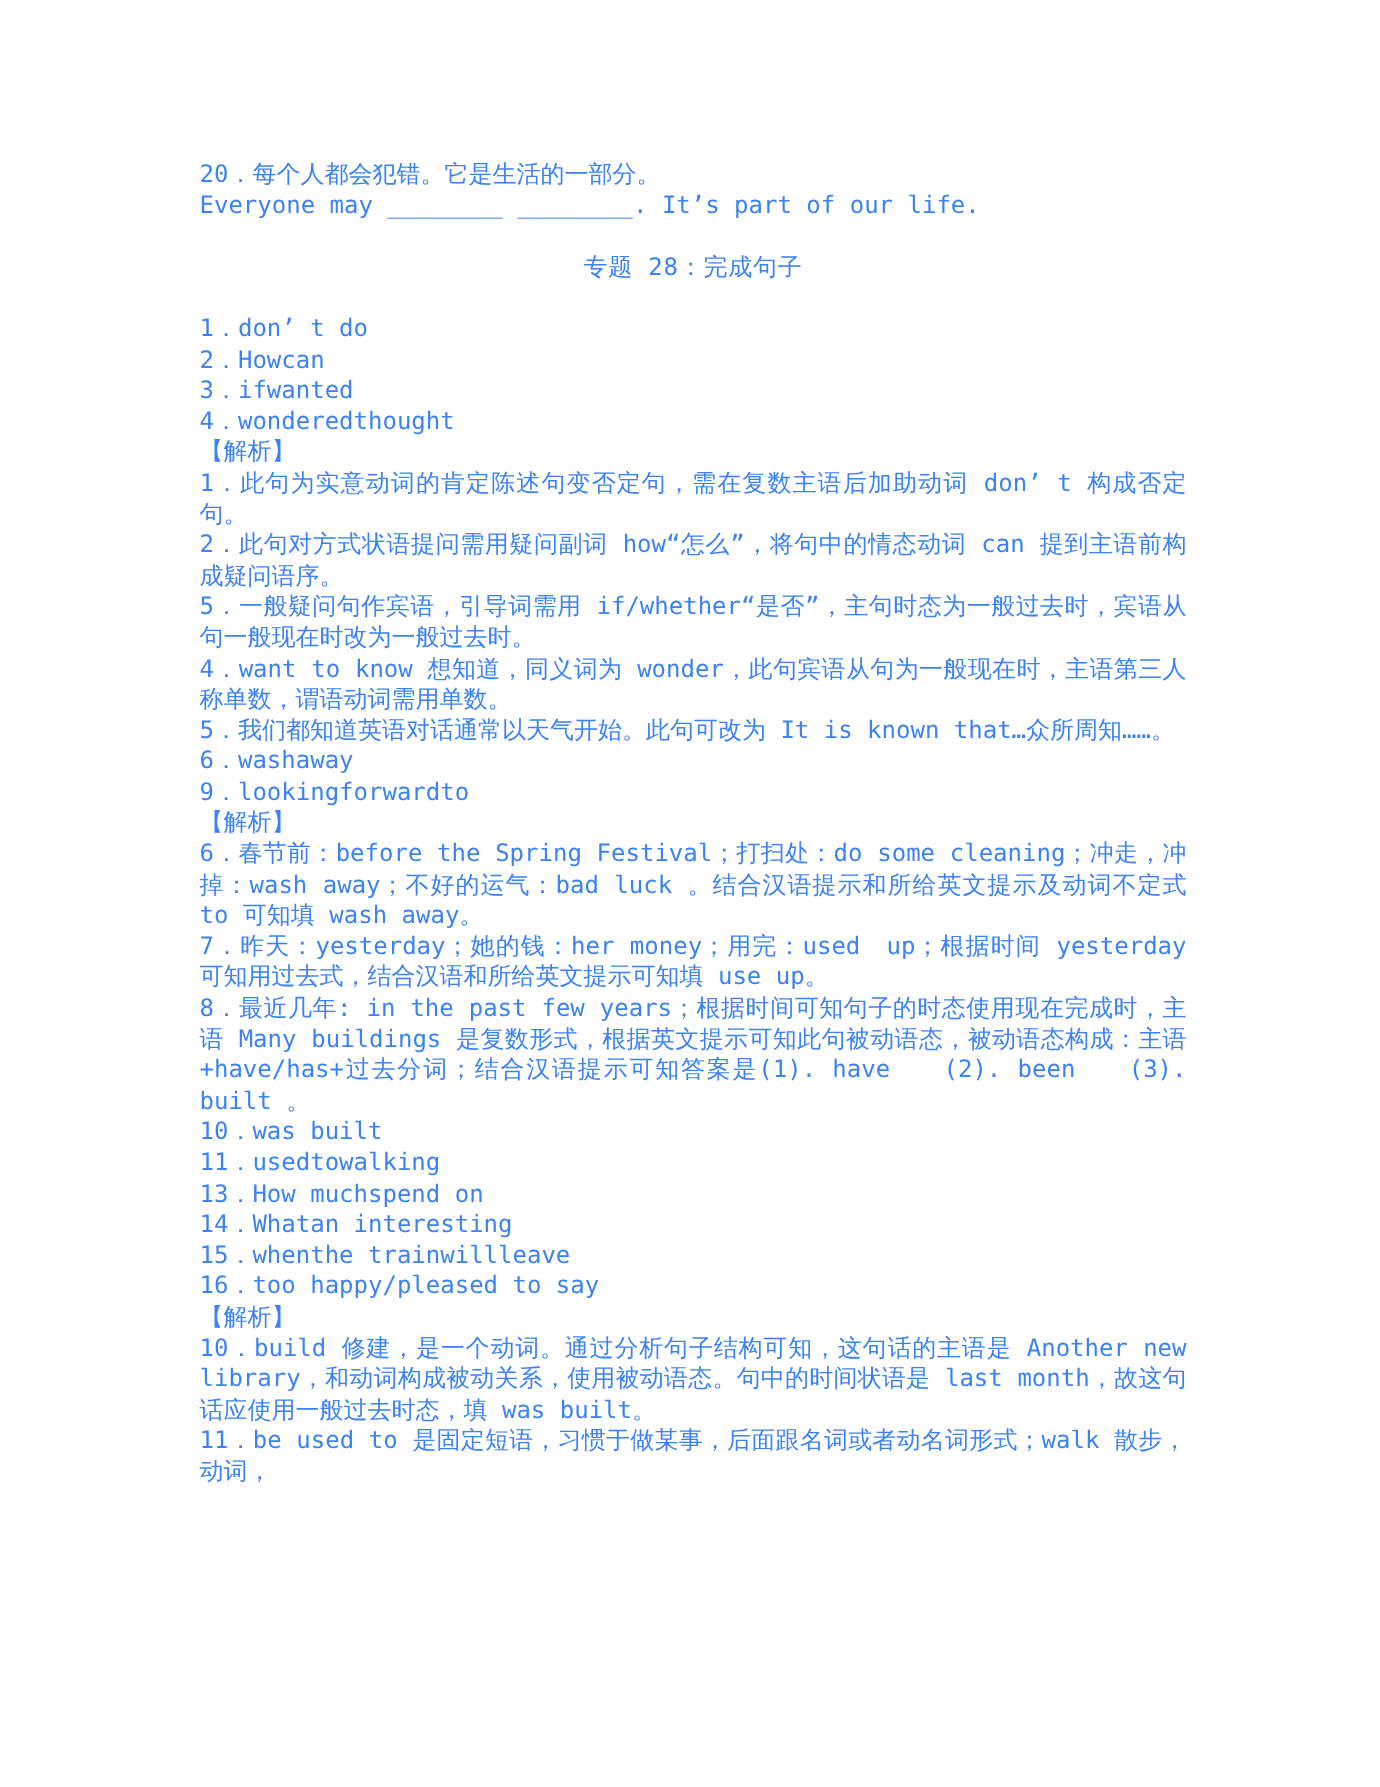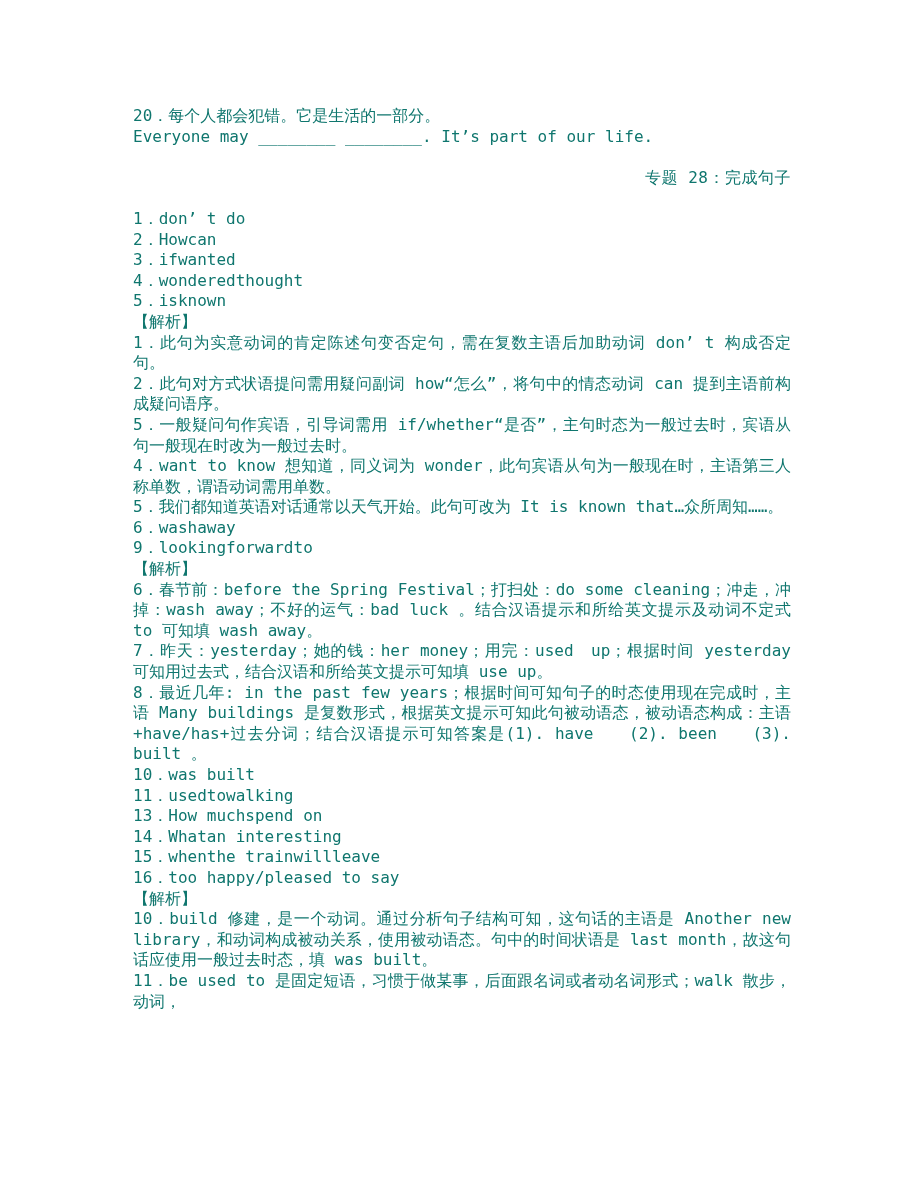--- a/index.html
+++ b/index.html
@@ -7,59 +7,58 @@
     padding: 0;
     background: #ffffff;
   }
   .page {
     position: relative;
     width: 920px;
     height: 1025px;
     box-sizing: border-box;
     padding: 106px 129px 0 133px;
     background: #ffffff;
-    color: #0f766e;
+    color: #3b82f6;
     overflow: hidden;
   }
   .doc {
     width: 658px;
   }
   .line {
     margin: 0;
     font-family: "DejaVu Sans Mono", "DejaVu Sans", sans-serif;
     font-size: 16px;
     line-height: 20.6px;
     text-align: justify;
     text-justify: inter-ideograph;
     word-break: break-word;
     white-space: pre-wrap;
   }
   .line.heading {
-    text-align: right;
+    text-align: center;
     letter-spacing: 0.5px;
   }
   .line.blank {
     text-align: left;
   }
 </style>
 </head>
 <body>
 
 <div class="page">
   <div class="doc" id="doc-content">
       <p class="line text">20．每个人都会犯错。它是生活的一部分。</p>
       <p class="line text">Everyone may ________ ________. It’s part of our life.</p>
       <p class="line blank">&nbsp;</p>
       <p class="line heading">专题 28：完成句子</p>
       <p class="line blank">&nbsp;</p>
       <p class="line answer">1．don’ t do</p>
       <p class="line answer">2．Howcan</p>
       <p class="line answer">3．ifwanted</p>
       <p class="line answer">4．wonderedthought</p>
-      <p class="line answer">5．isknown</p>
       <p class="line label">【解析】</p>
       <p class="line analysis">1．此句为实意动词的肯定陈述句变否定句，需在复数主语后加助动词 don’ t 构成否定句。</p>
       <p class="line analysis">2．此句对方式状语提问需用疑问副词 how“怎么”，将句中的情态动词 can 提到主语前构成疑问语序。</p>
       <p class="line analysis">5．一般疑问句作宾语，引导词需用 if/whether“是否”，主句时态为一般过去时，宾语从句一般现在时改为一般过去时。</p>
       <p class="line analysis">4．want to know 想知道，同义词为 wonder，此句宾语从句为一般现在时，主语第三人称单数，谓语动词需用单数。</p>
       <p class="line analysis">5．我们都知道英语对话通常以天气开始。此句可改为 It is known that…众所周知……。</p>
       <p class="line answer">6．washaway</p>
       <p class="line answer">9．lookingforwardto</p>
       <p class="line label">【解析】</p>
       <p class="line analysis">6．春节前：before the Spring Festival；打扫处：do some cleaning；冲走，冲掉：wash away；不好的运气：bad luck 。结合汉语提示和所给英文提示及动词不定式 to 可知填 wash away。</p>

